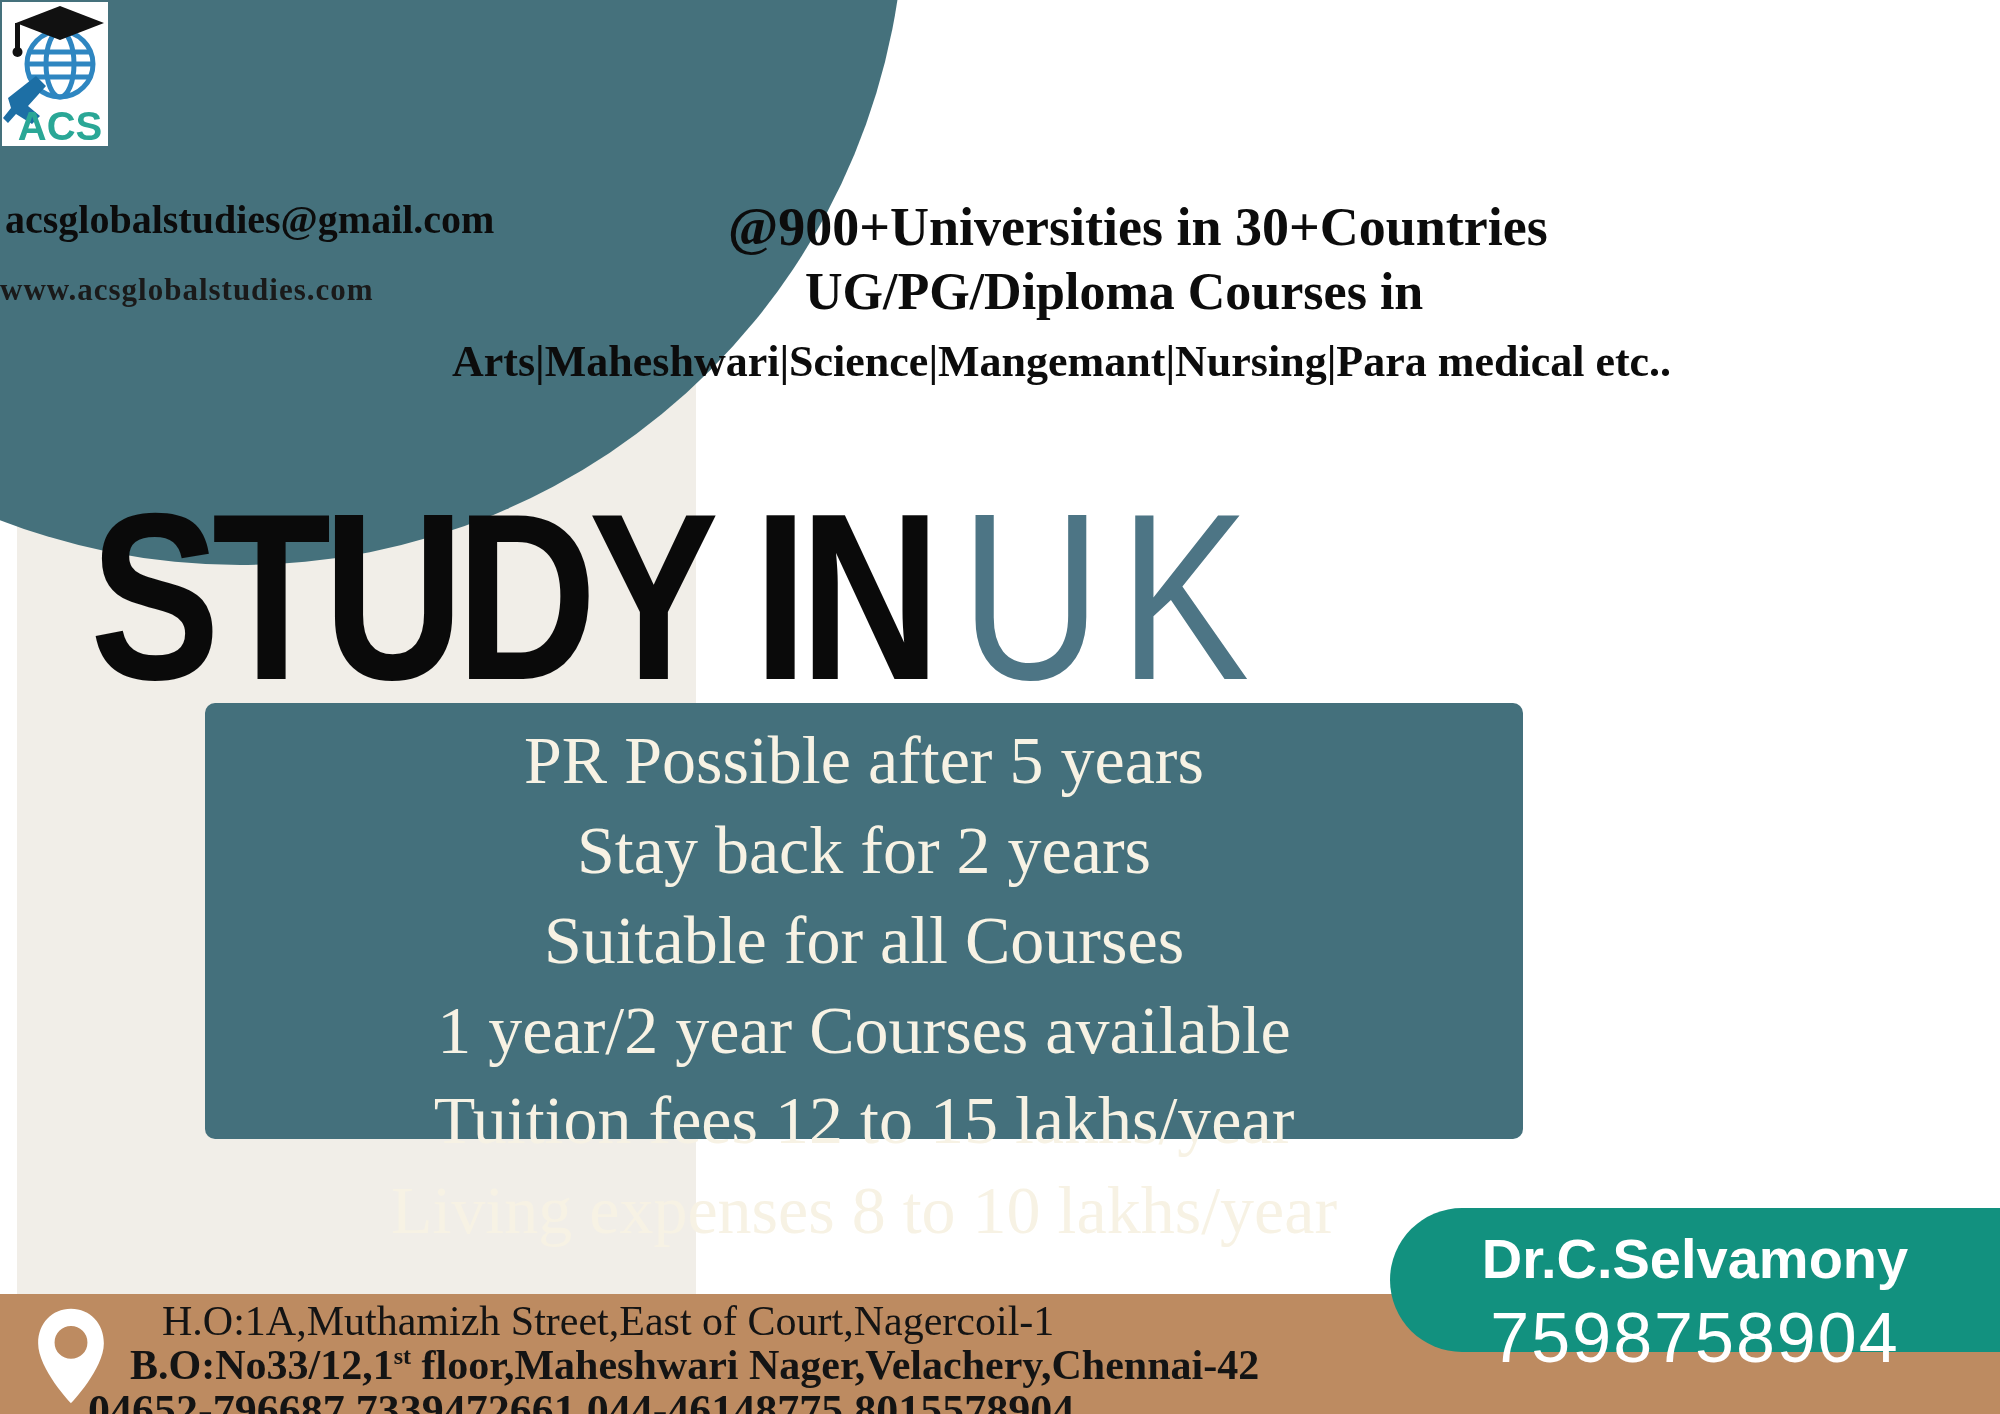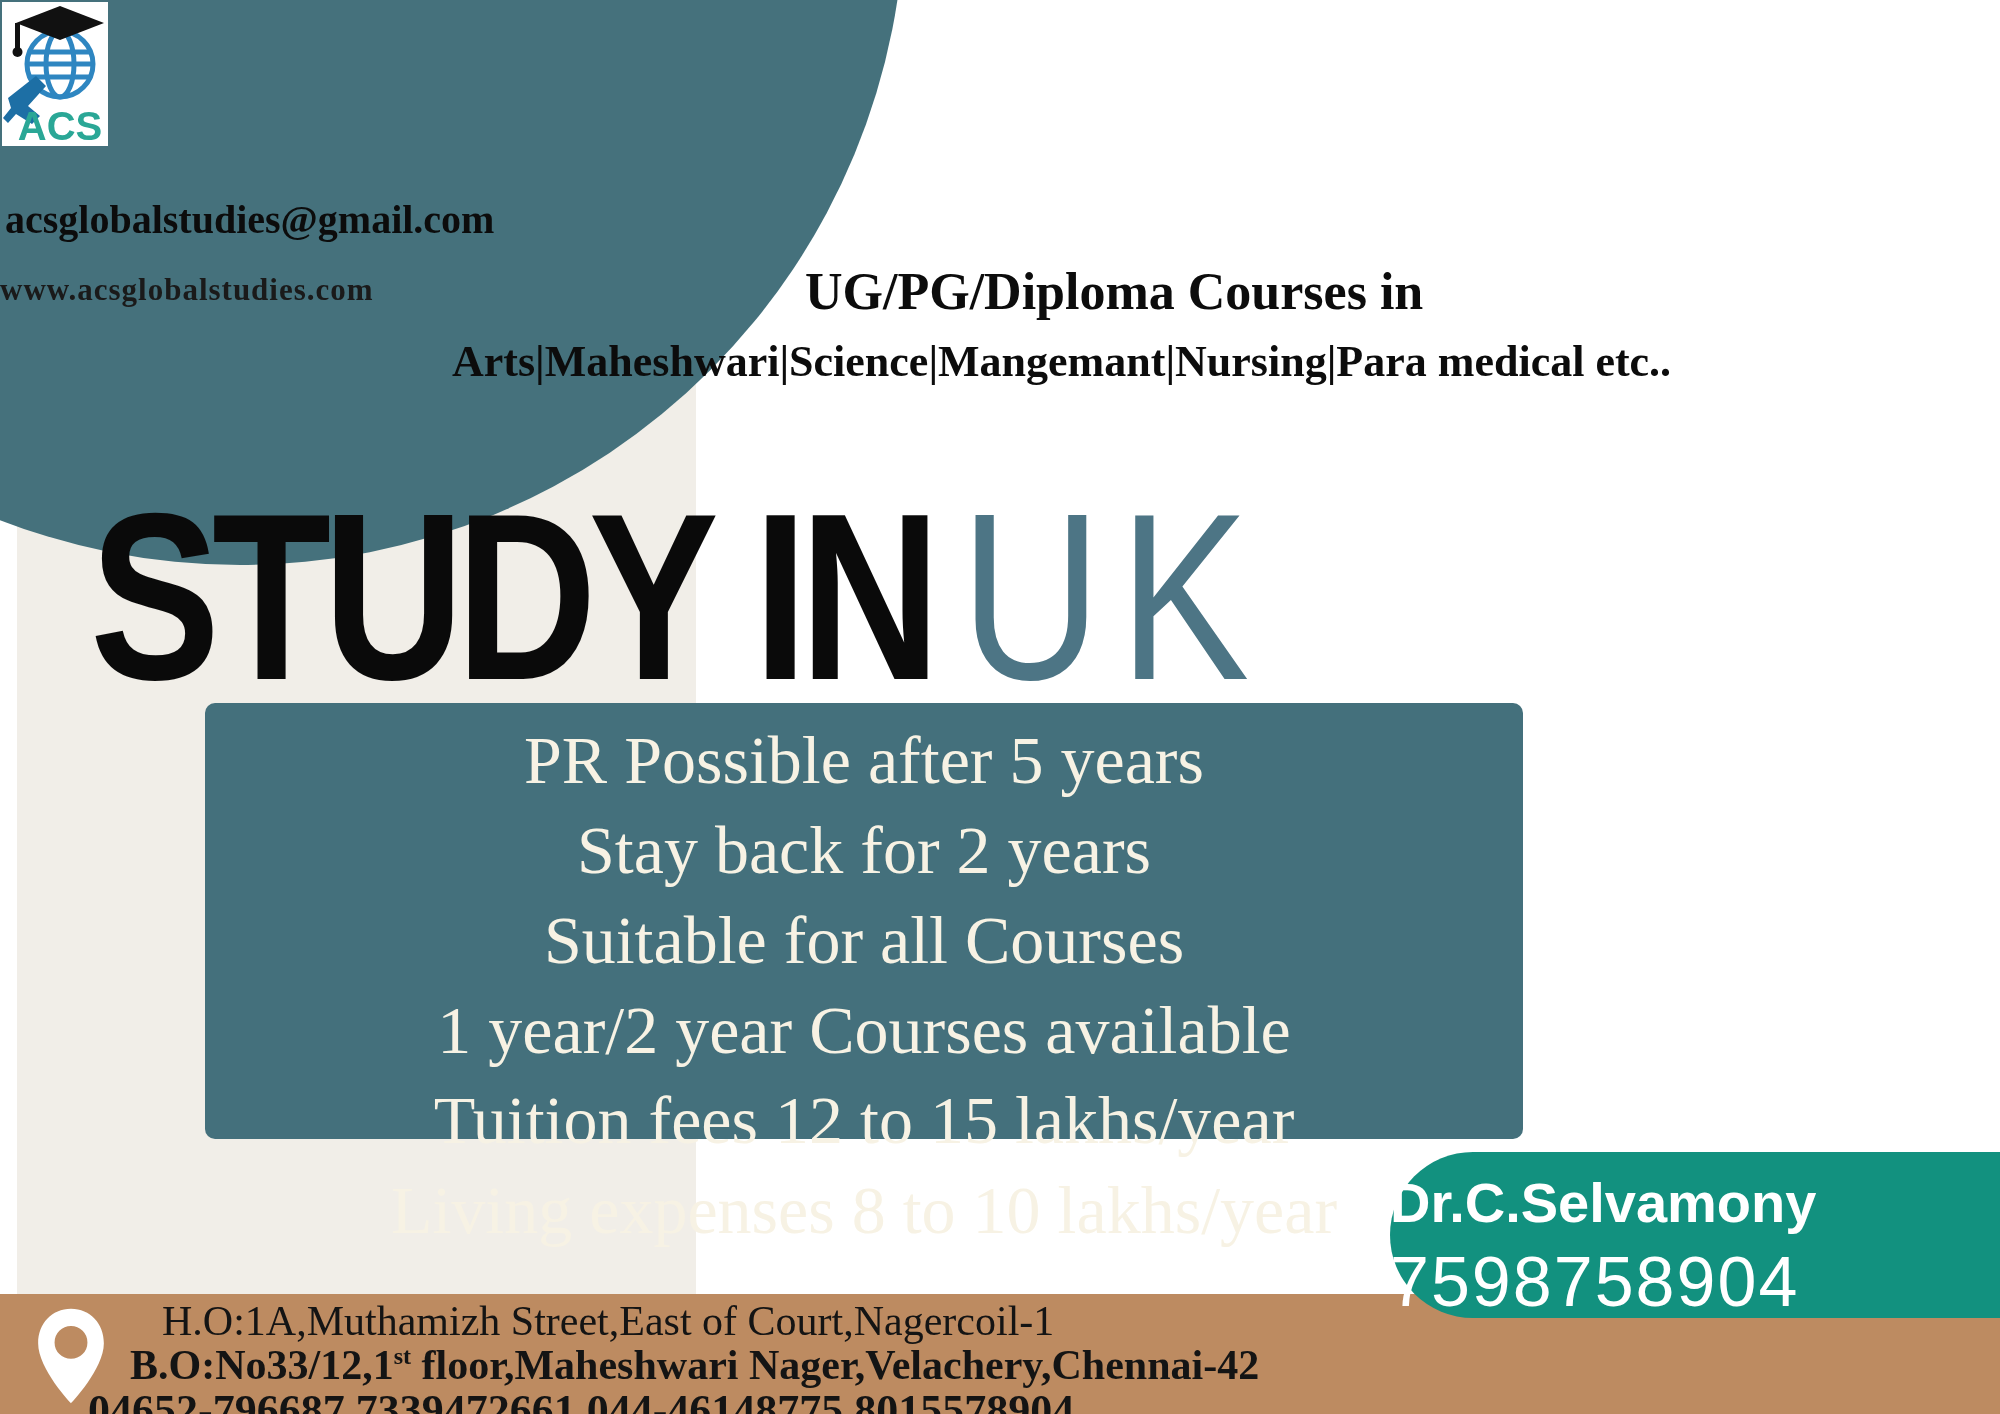--- a/index.html
+++ b/index.html
@@ -35,22 +35,22 @@
     font-family:"Liberation Sans", sans-serif;}
   .hero .black{font-weight:900;font-size:195px;color:#0a0a0a;letter-spacing:-8px;}
   .hero .uk{font-weight:400;font-size:195px;color:#4d7585;letter-spacing:18px;margin-left:28px;}
 
   
   .benefits-box{left:205px;top:703px;width:1318px;height:436px;background:#44707c;
     border-radius:10px;z-index:3;color:#f7f2e4;text-align:center;padding-top:12px;box-sizing:border-box;}
   .benefit-line{font-size:68px;line-height:90px;white-space:nowrap;}
 
   
-  .contact-box{left:1390px;top:1152px;width:610px;height:166px;background:#12917f;
-    border-radius:100px 0 0 100px;z-index:6;color:#ffffff;
+  .contact-box{left:1390px;top:1208px;width:610px;height:144px;background:#12917f;
+    border-radius:100px 0 0 100px;z-index:6;text-align:center;color:#ffffff;
     font-family:"Liberation Sans", sans-serif;}
   .contact-name{font-weight:bold;font-size:56px;line-height:74px;margin-top:14px;letter-spacing:0px;}
   .contact-phone{font-weight:normal;font-size:70px;line-height:84px;letter-spacing:2px;}
 
   
   .footer-bar{left:0;top:1294px;width:2000px;height:120px;background:#bd8b61;z-index:5;}
   .pin{left:35px;top:1306px;z-index:6;}
   .addr1{left:130px;top:1297px;font-weight:normal;font-size:42px;color:#141414;z-index:6;margin-left:32px;}
   .addr2{left:130px;top:1341px;font-weight:bold;font-size:42px;color:#141414;z-index:6;}
   .addr3{left:88px;top:1385px;font-weight:bold;font-size:44px;color:#141414;z-index:6;}
@@ -84,20 +84,21 @@
       <g fill="#1d6fa5">
         <path d="M6 96 L34 74 L44 84 L26 104 L38 114 L30 122 L14 112 L6 121 L1 116 L9 106 Z"></path>
       </g>
       <text x="58" y="138" text-anchor="middle" font-family="Liberation Sans, sans-serif" font-size="40" font-weight="bold" fill="#2aa796">ACS</text>
     </svg>
   </div>
 
 
   <div class="abs email">acsglobalstudies@gmail.com</div>
   <div class="abs website">www.acsglobalstudies.com</div>
+  <div class="abs univ-line">@900+Universities in 30+Countries</div>
   <div class="abs ugpg-line">UG/PG/Diploma Courses in</div>
   <div class="abs arts-line">Arts|Maheshwari|Science|Mangemant|Nursing|Para medical etc..</div>
 
   <div class="abs hero">
     <span class="black">STUDY IN</span><span class="uk">UK</span>
   </div>
 
   <div class="abs benefits-box">
     <div class="benefit-line">PR Possible after 5 years</div>
     <div class="benefit-line">Stay back for 2 years</div>

